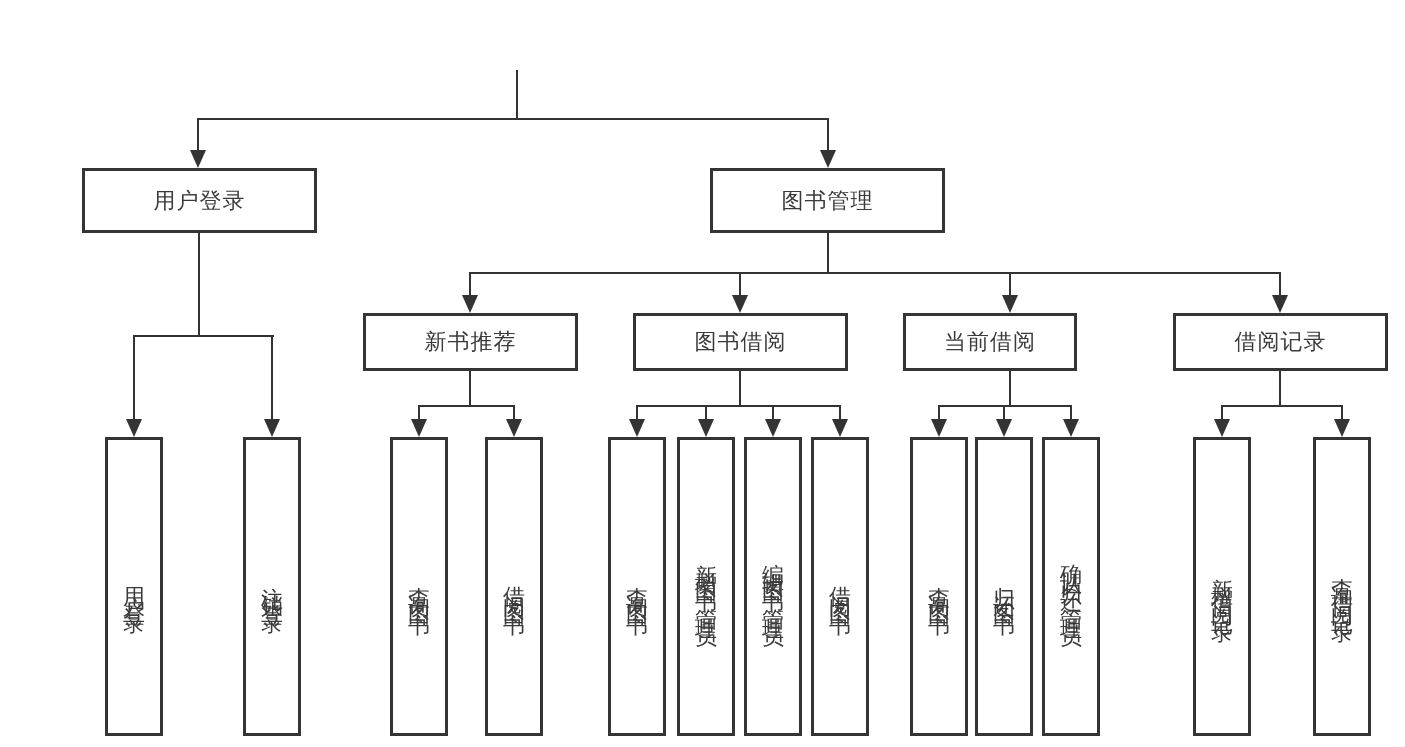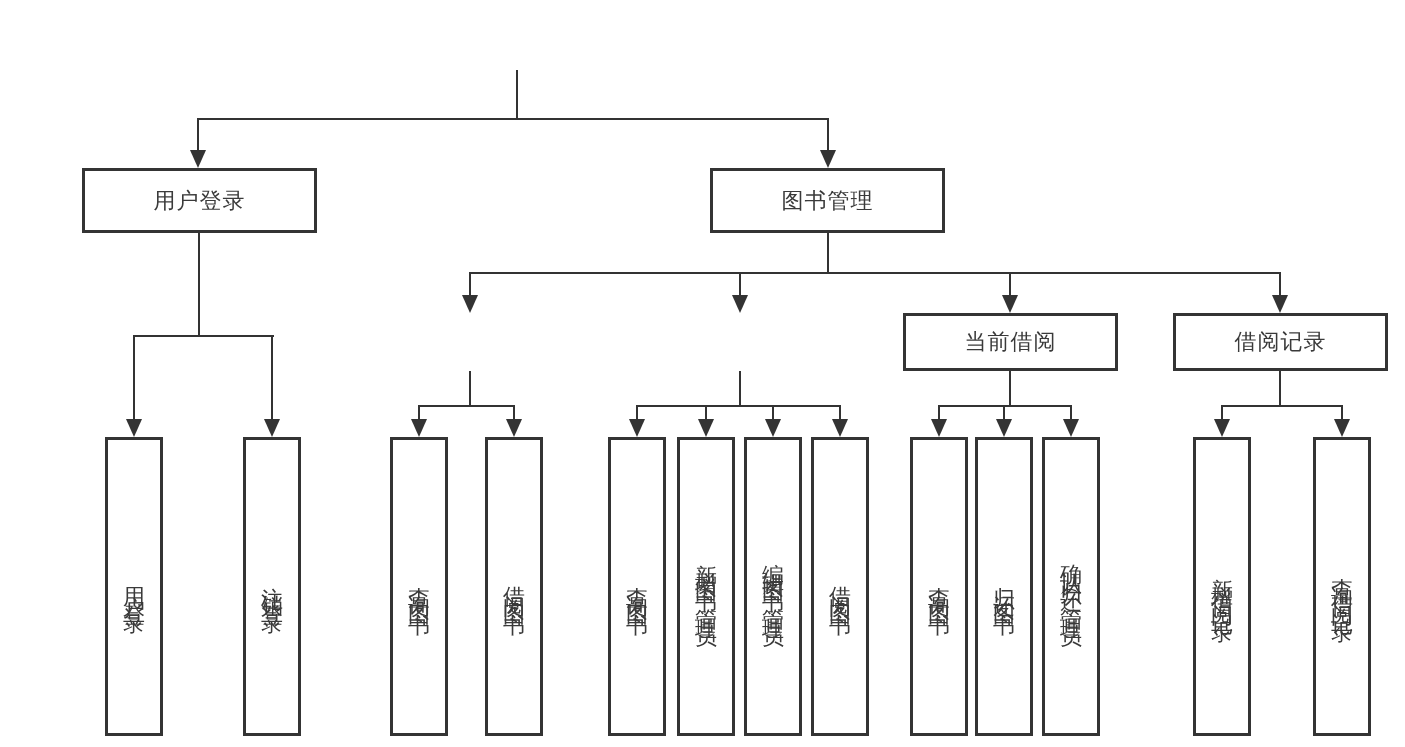--- a/index.html
+++ b/index.html
@@ -48,21 +48,23 @@
 </style>
 </head>
 <body>
 
 <div class="canvas">
 
 
   <div class="box" style="left:82px;top:168px;width:235px;height:65px;">用户登录</div>
   <div class="box" style="left:710px;top:168px;width:235px;height:65px;">图书管理</div>
 
-  <div class="box" style="left:903px;top:313px;width:215px;height:58px;">当前借阅</div>
+  <div class="box" style="left:363px;top:313px;width:215px;height:58px;">新书推荐</div>
+  <div class="box" style="left:633px;top:313px;width:215px;height:58px;">图书借阅</div>
+  <div class="box" style="left:903px;top:313px;width:174px;height:58px;">当前借阅</div>
   <div class="box" style="left:1173px;top:313px;width:215px;height:58px;">借阅记录</div>
 
   <div class="box vbox" style="left:105px;top:437px;width:58px;height:299px;">用户登录</div>
   <div class="box vbox" style="left:243px;top:437px;width:58px;height:299px;">注销登录</div>
 
   <div class="box vbox" style="left:390px;top:437px;width:58px;height:299px;">查询图书</div>
   <div class="box vbox" style="left:485px;top:437px;width:58px;height:299px;">借阅图书</div>
 
   <div class="box vbox" style="left:608px;top:437px;width:58px;height:299px;">查询图书</div>
   <div class="box vbox" style="left:677px;top:437px;width:58px;height:299px;">新增图书（管理员）</div>

